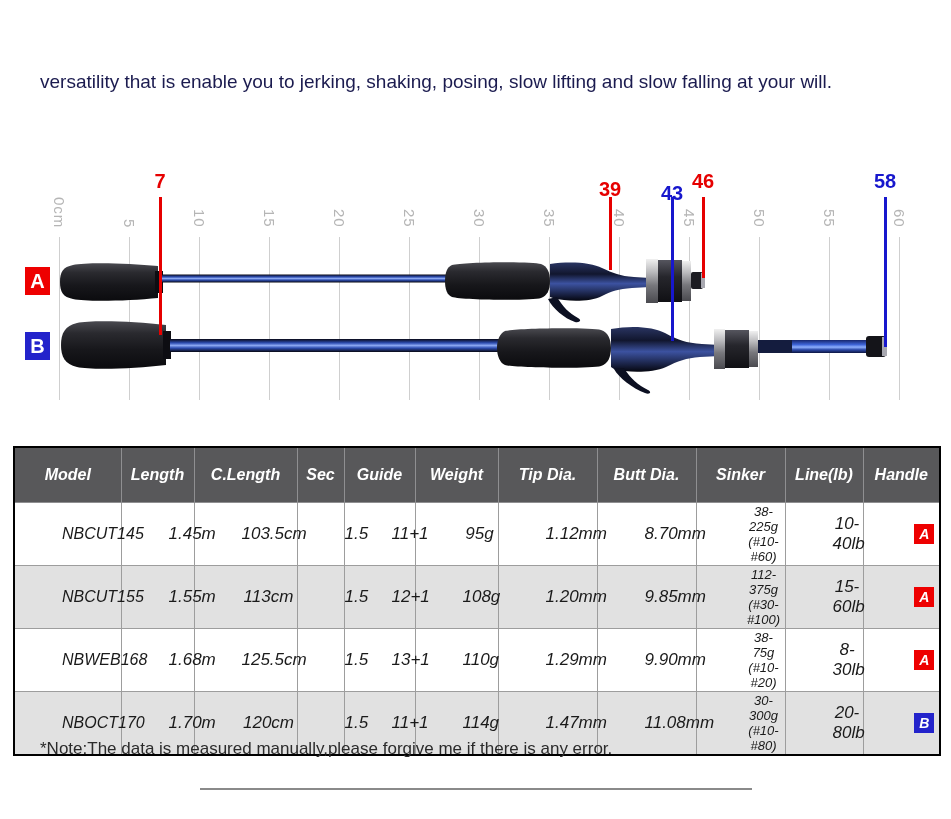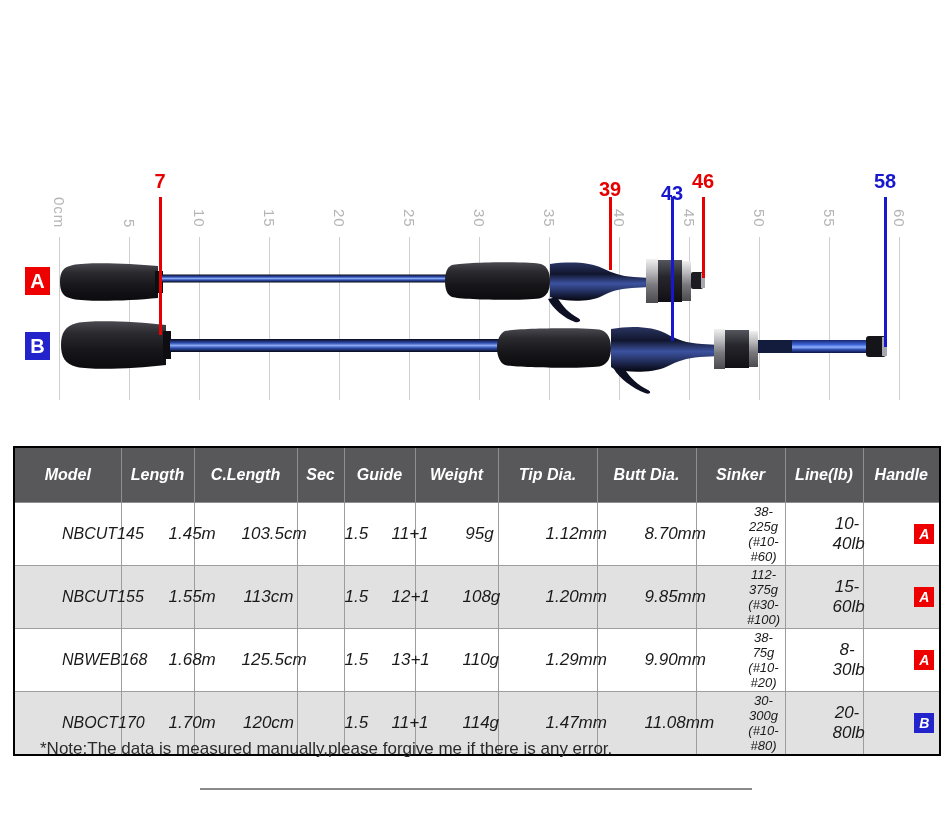--- a/index.html
+++ b/index.html
@@ -35,20 +35,21 @@
 
   .note{position:absolute;left:40px;top:739px;font-size:17px;color:#2b2b2b;}
   .bottom-divider{position:absolute;left:200px;top:788px;width:552px;height:2px;background:#8a8a8a;}
 </style>
 </head>
 <body>
 
 <div id="canvas">
 
   <div class="intro">
+    <div>versatility that is enable you to jerking, shaking, posing, slow lifting and slow falling at your will.</div>
   </div>
 
   <div id="ruler">
       <div class="tick-label-box" style="left: 50px; top: 184px;">
         <span class="tick-label">0cm</span>
       </div>
       <div class="tick-line" style="left: 59px; top: 237px; height: 163px;"></div>
       <div class="tick-label-box" style="left: 120px; top: 184px;">
         <span class="tick-label">5</span>
       </div>

